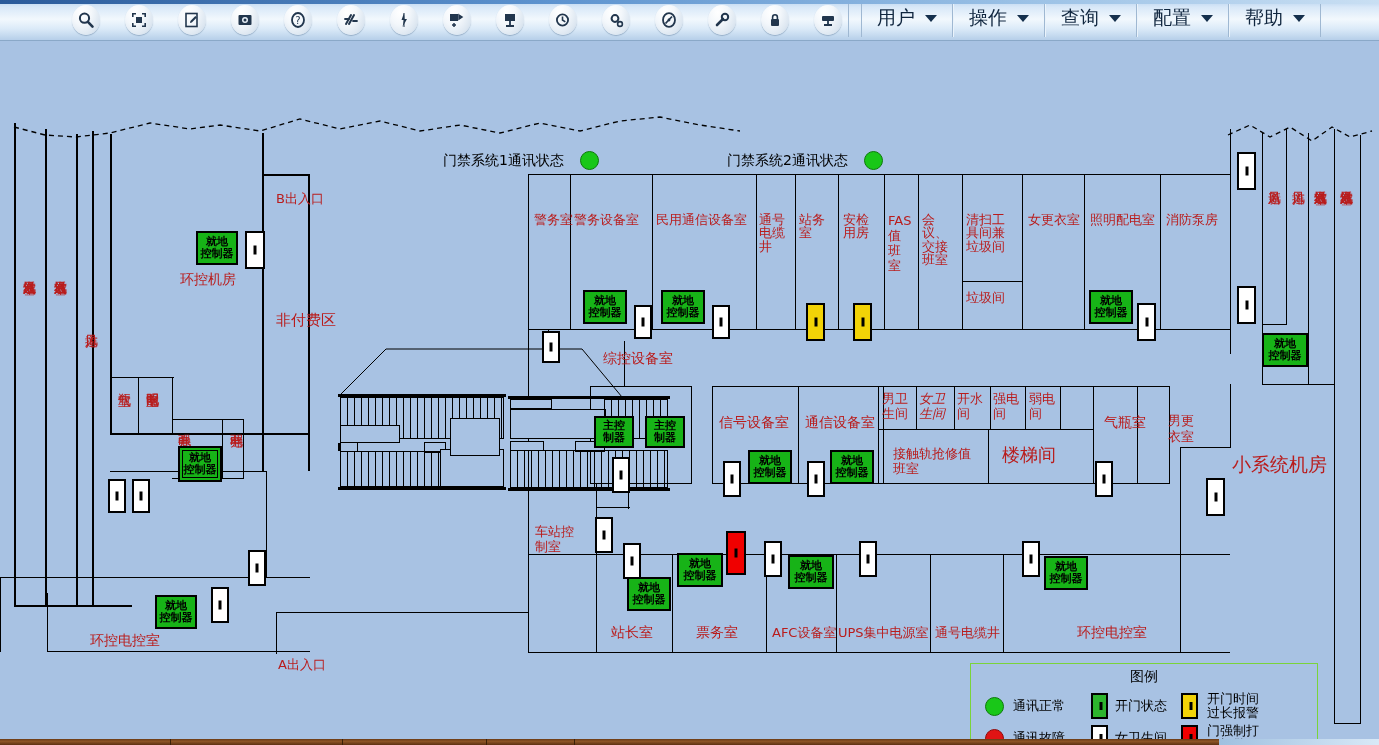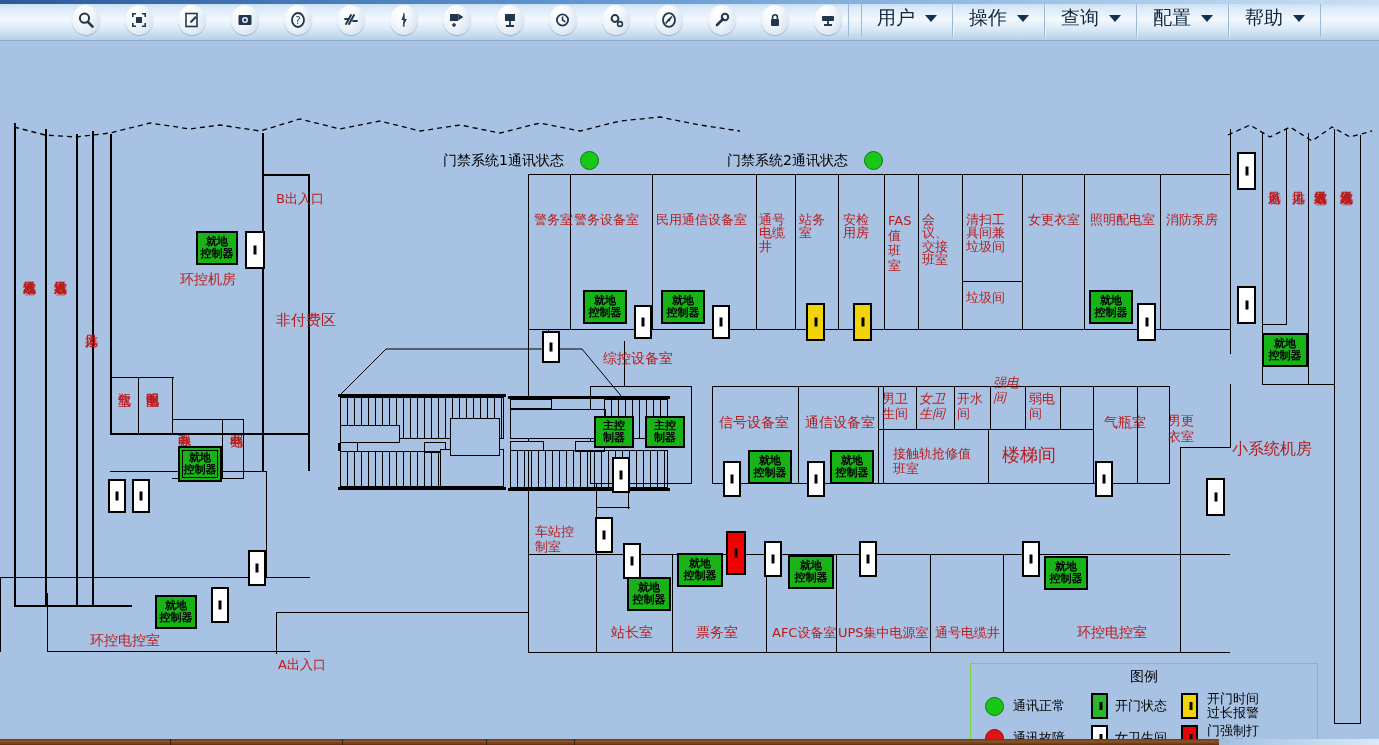--- a/index.html
+++ b/index.html
@@ -399,30 +399,30 @@
   <div class="lbl wrap" style="left:966px;top:172px;width:50px;">清扫工具间兼垃圾间</div>
   <div class="lbl" style="left:966px;top:250px;">垃圾间</div>
   <div class="lbl" style="left:1028px;top:172px;">女更衣室</div>
   <div class="lbl" style="left:1090px;top:172px;">照明配电室</div>
   <div class="lbl" style="left:1166px;top:172px;">消防泵房</div>
 
   <div class="lbl vert" style="left:1268px;top:140px;">新风道</div>
   <div class="lbl vert" style="left:1292px;top:140px;">排风道</div>
   <div class="lbl vert" style="left:1314px;top:140px;">右线活塞风道</div>
   <div class="lbl vert" style="left:1340px;top:140px;">左线活塞风道</div>
-  <div class="lbl" style="left:1232px;top:400px;font-size:16px;">小系统机房</div>
+  <div class="lbl" style="left:1232px;top:414px;font-size:19px;">小系统机房</div>
 
   <div class="lbl" style="left:603px;top:310px;font-size:14px;">综控设备室</div>
   <div class="lbl" style="left:719px;top:374px;font-size:14px;">信号设备室</div>
   <div class="lbl" style="left:805px;top:374px;font-size:14px;">通信设备室</div>
 
   <div class="lbl wrap" style="left:882px;top:350px;width:31px;line-height:15px;">男卫生间</div>
   <div class="lbl wrap" style="left:919px;top:350px;width:31px;line-height:15px;font-style:italic;">女卫生间</div>
   <div class="lbl wrap" style="left:957px;top:350px;width:30px;line-height:15px;">开水间</div>
-  <div class="lbl wrap" style="left:993px;top:334px;width:29px;line-height:15px;font-style:italic;">强电间</div>
+  <div class="lbl wrap" style="left:993px;top:350px;width:29px;line-height:15px;">强电间</div>
   <div class="lbl wrap" style="left:1029px;top:350px;width:29px;line-height:15px;">弱电间</div>
   <div class="lbl wrap" style="left:893px;top:405px;width:80px;line-height:15px;">接触轨抢修值班室</div>
   <div class="lbl" style="left:1002px;top:405px;font-size:18px;">楼梯间</div>
   <div class="lbl" style="left:1104px;top:374px;font-size:14px;">气瓶室</div>
   <div class="lbl wrap" style="left:1140px;top:372px;width:28px;line-height:16px;margin-left:28px;">男更衣室</div>
 
   <div class="lbl wrap" style="left:535px;top:483px;width:44px;line-height:15px;">车站控制室</div>
   <div class="lbl" style="left:611px;top:584px;font-size:14px;">站长室</div>
   <div class="lbl" style="left:696px;top:584px;font-size:14px;">票务室</div>
   <div class="lbl" style="left:772px;top:585px;font-size:13px;">AFC设备室</div>

